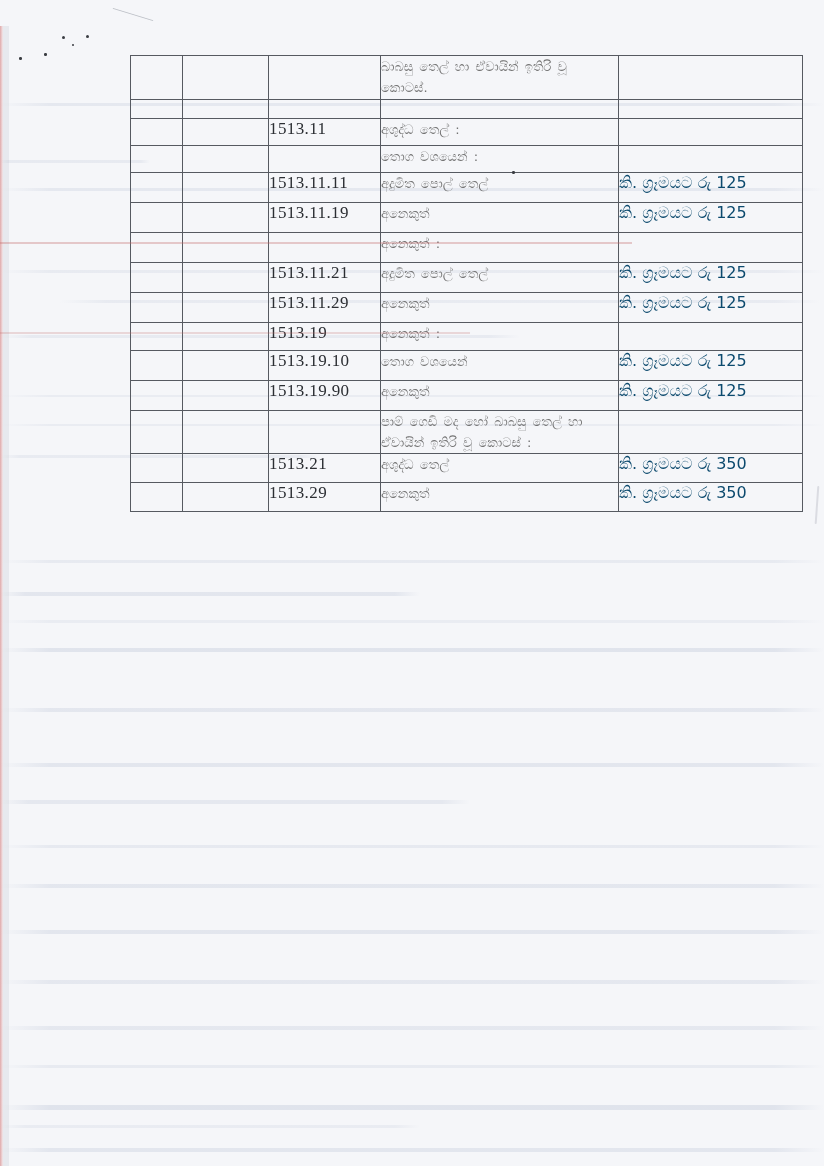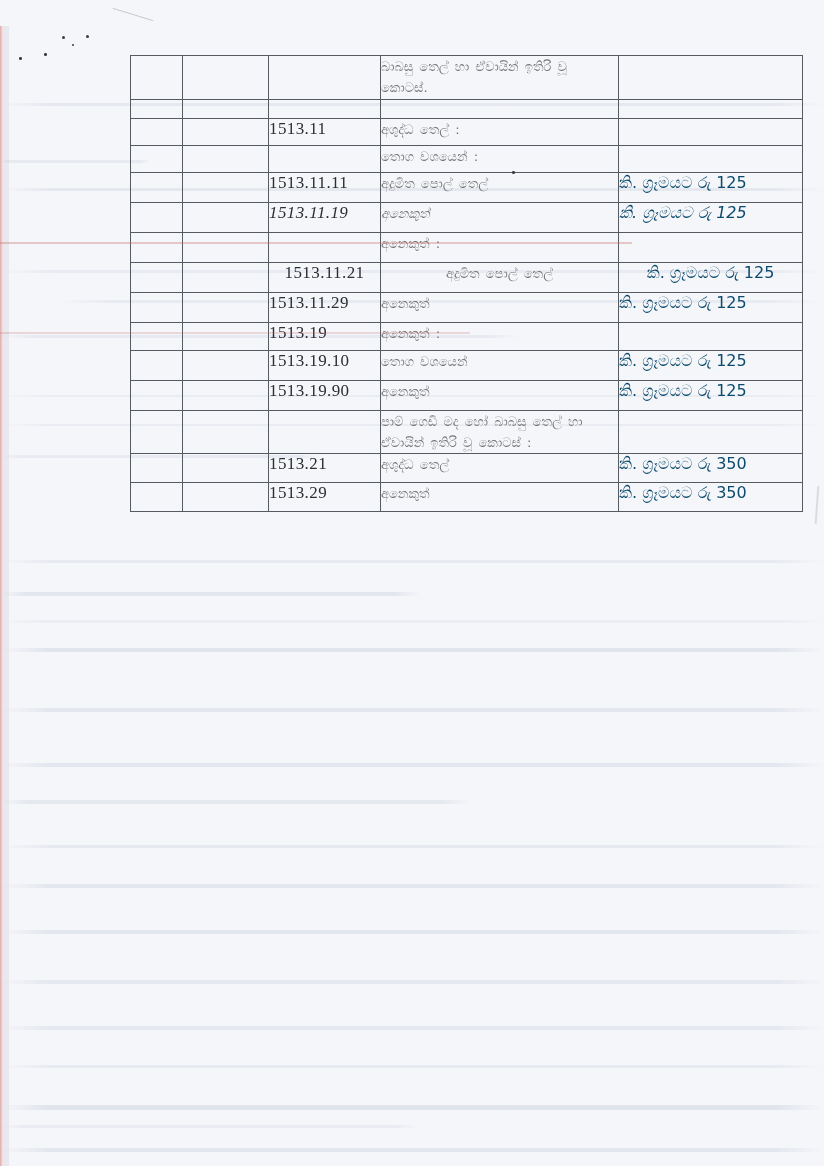--- a/index.html
+++ b/index.html
@@ -134,35 +134,35 @@
     <td class="c-desc"><span class="desc-text">තොග වශයෙන් :</span></td>
     <td class="c-rate"><span class="rate-text"></span></td>
   </tr>
         <tr style="height: 30px;">
     <td class="c-m1"></td>
     <td class="c-m2"></td>
     <td class="c-code"><span class="code-text">1513.11.11</span></td>
     <td class="c-desc"><span class="desc-text">අදුමිත පොල් තෙල්</span></td>
     <td class="c-rate"><span class="rate-text">කි. ග්‍රෑමයට රු 125</span></td>
   </tr>
-        <tr style="height: 30px; font-style: italic;">
+        <tr style="height: 30px;">
     <td class="c-m1"></td>
     <td class="c-m2"></td>
     <td class="c-code"><span class="code-text">1513.11.19</span></td>
     <td class="c-desc"><span class="desc-text">අනෙකුත්</span></td>
     <td class="c-rate"><span class="rate-text">කි. ග්‍රෑමයට රු 125</span></td>
   </tr>
         <tr style="height: 30px;">
     <td class="c-m1"></td>
     <td class="c-m2"></td>
     <td class="c-code"><span class="code-text"></span></td>
     <td class="c-desc"><span class="desc-text">අනෙකුත් :</span></td>
     <td class="c-rate"><span class="rate-text"></span></td>
   </tr>
-        <tr style="height: 30px; text-align: center;">
+        <tr style="height: 30px;">
     <td class="c-m1"></td>
     <td class="c-m2"></td>
     <td class="c-code"><span class="code-text">1513.11.21</span></td>
     <td class="c-desc"><span class="desc-text">අදුමිත පොල් තෙල්</span></td>
     <td class="c-rate"><span class="rate-text">කි. ග්‍රෑමයට රු 125</span></td>
   </tr>
         <tr style="height: 30px; padding-left: 32px;">
     <td class="c-m1"></td>
     <td class="c-m2"></td>
     <td class="c-code"><span class="code-text">1513.11.29</span></td>

